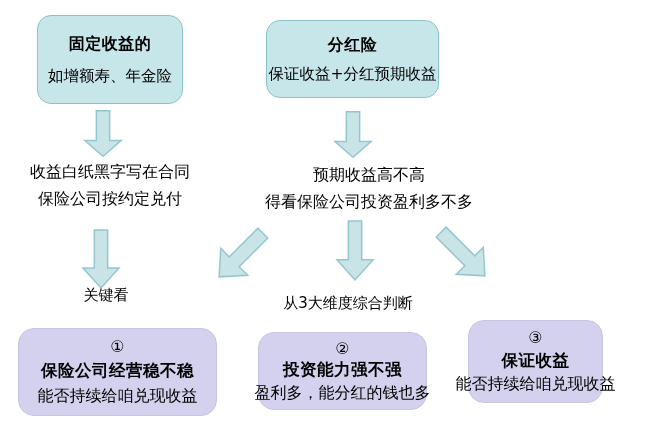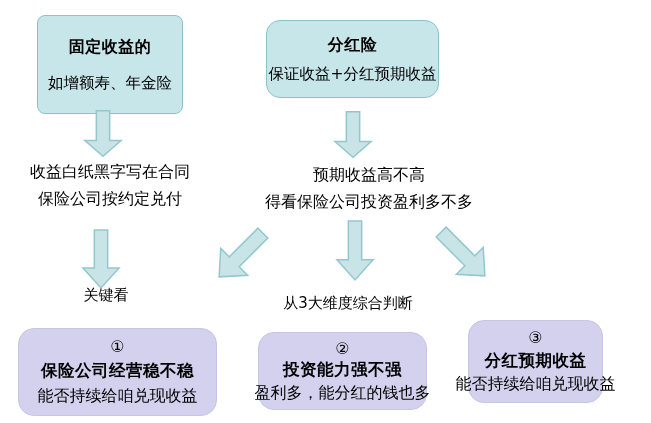--- a/index.html
+++ b/index.html
@@ -45,21 +45,21 @@
     fill:var(--arrow-fill);stroke:var(--arrow-border);stroke-width:1.5;
   }
   .rot45{transform:rotate(45deg);}
   .rot-45{transform:rotate(-45deg);}
 </style>
 </head>
 <body>
 
 <div class="canvas">
 
-  <div class="tealbox" style="left:37px;top:15px;width:146px;height:99px;border-radius:8px;">
+  <div class="tealbox" style="left:37px;top:15px;width:146px;height:89px;">
     <div style="font-weight:bold;">
       <div class="title">固定收益的</div>
     </div>
     <div class="subtitle">如增额寿、年金险</div>
   </div>
 
   <div class="tealbox" style="left:266px;top:20px;width:173px;height:78px;">
     <div class="title">分红险</div>
     <div class="subtitle">保证收益+分红预期收益</div>
   </div>
@@ -115,17 +115,17 @@
   </div>
 
   <div class="purplebox" style="left:258px;top:332px;width:169px;height:78px;">
     <div class="num">②</div>
     <div class="title">投资能力强不强</div>
     <div class="subtitle">盈利多，能分红的钱也多</div>
   </div>
 
   <div class="purplebox" style="left:468px;top:320px;width:135px;height:83px;">
     <div class="num">③</div>
-    <div class="title">分红预期收益</div>
+    <div class="title">保证收益</div>
     <div class="subtitle">能否持续给咱兑现收益</div>
   </div>
 
 </div>
 
 </body></html>

